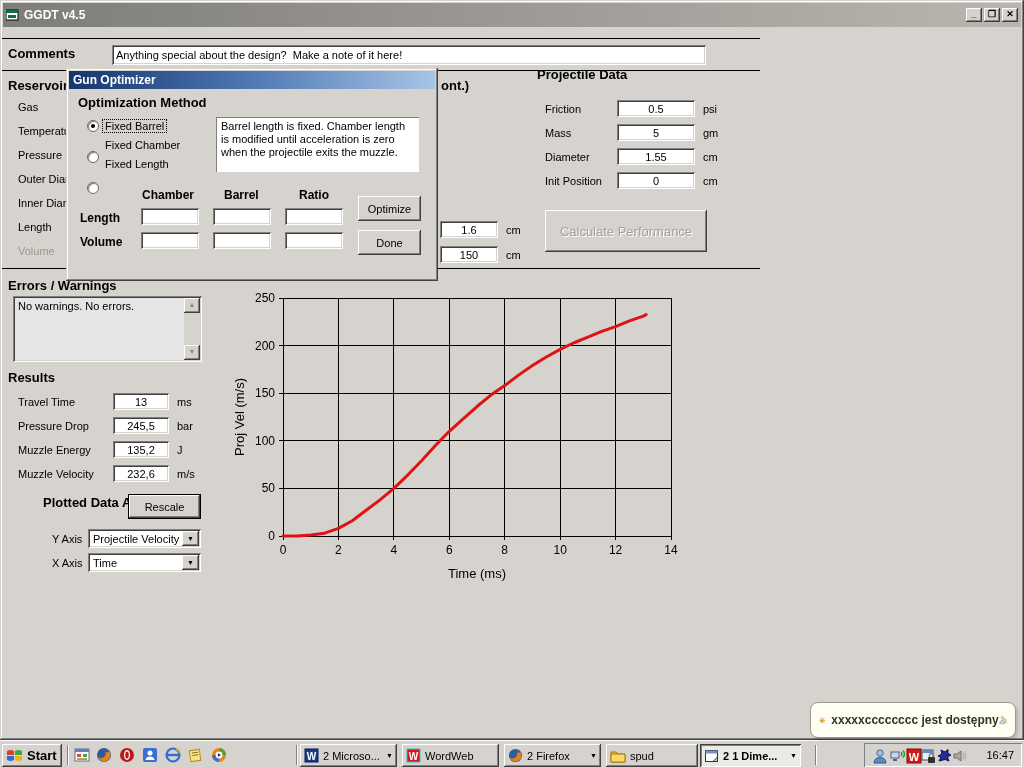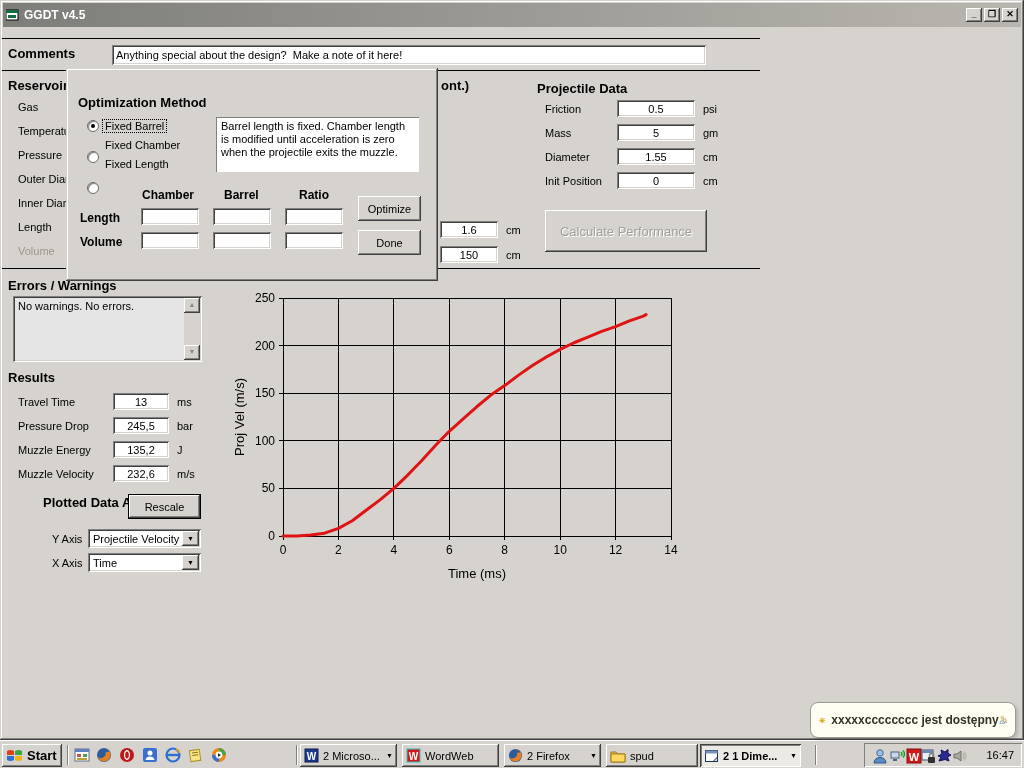--- a/index.html
+++ b/index.html
@@ -124,21 +124,21 @@
   <div class="abs lbl" style="left:18px;top:197px;">Inner Diameter</div>
   <div class="abs lbl" style="left:18px;top:221px;">Length</div>
   <div class="abs lbl gray" style="left:18px;top:245px;">Volume</div>
 
   <div class="abs hdg" style="left:441px;top:78px;">ont.)</div>
   <input class="abs fld" style="left: 440px; top: 221px; width: 58px; height: 17px;" value="1.6">
   <div class="abs lbl" style="left:506px;top:224px;">cm</div>
   <input class="abs fld" style="left: 440px; top: 246px; width: 58px; height: 17px;" value="150">
   <div class="abs lbl" style="left:506px;top:249px;">cm</div>
 
-  <div class="abs hdg" style="left:537px;top:81px;">Projectile Data</div>
+  <div class="abs hdg" style="left:537px;top:67px;">Projectile Data</div>
   <div class="abs lbl" style="left:545px;top:103px;">Friction</div>
   <input class="abs fld" style="left: 617px; top: 100px; width: 78px; height: 17px;" value="0.5">
   <div class="abs lbl" style="left:703px;top:103px;">psi</div>
 
   <div class="abs lbl" style="left:545px;top:127px;">Mass</div>
   <input class="abs fld" style="left: 617px; top: 124px; width: 78px; height: 17px;" value="5">
   <div class="abs lbl" style="left:703px;top:127px;">gm</div>
 
   <div class="abs lbl" style="left:545px;top:151px;">Diameter</div>
   <input class="abs fld" style="left: 617px; top: 148px; width: 78px; height: 17px;" value="1.55">
@@ -236,20 +236,23 @@
       <text x="55" y="64.6" text-anchor="end" font-size="12">200</text>
       <line x1="59" y1="13" x2="63" y2="13" stroke="#000" shape-rendering="crispEdges"></line>
       <text x="55" y="17" text-anchor="end" font-size="12">250</text>
       <text x="257" y="293" text-anchor="middle" font-size="13">Time (ms)</text>
       <text x="0" y="0" text-anchor="middle" font-size="13" transform="translate(24 132) rotate(-90)">Proj Vel (m/s)</text>
       <polyline points="63,251 76.85714285714286,251 90.71428571428571,250.048 104.57142857142857,248.144 118.42857142857142,243.384 132.28571428571428,235.768 146.14285714285714,225.296 160,214.824 173.85714285714283,203.4 187.71428571428572,190.072 201.57142857142858,175.792 215.42857142857142,160.56 229.28571428571428,146.28 243.14285714285714,133.904 257,121.52799999999999 270.8571428571429,110.10400000000001 284.71428571428567,100.584 298.57142857142856,90.112 312.42857142857144,80.59200000000001 326.2857142857143,72.024 340.14285714285717,64.40799999999999 354,57.744 367.85714285714283,52.03200000000001 381.7142857142857,46.31999999999999 395.57142857142856,41.56 409.42857142857144,35.847999999999985 423.2857142857143,31.087999999999994 426.0571428571429,29.56479999999999" fill="none" stroke="#de1414" stroke-width="3" stroke-linejoin="round" stroke-linecap="round"></polyline>
     </svg>
 </div>
 
 <div id="optimizer" class="abs">
+  <div id="optimizer-titlebar" class="abs">
+    <span>Gun Optimizer</span>
+  </div>
   <div class="abs hdg" style="left:12px;top:27px;">Optimization Method</div>
 
   <div class="abs radio checked" style="left:21px;top:52px;"></div>
   <div class="abs lbl focus-dotted" style="left:37px;top:52px;padding:0 2px;">Fixed Barrel</div>
   <div class="abs radio" style="left:21px;top:71px;"></div>
   <div class="abs lbl" style="left:39px;top:71px;">Fixed Chamber</div>
   <div class="abs radio" style="left:21px;top:90px;"></div>
   <div class="abs lbl" style="left:39px;top:90px;">Fixed Length</div>
 
   <div class="abs sunken-thin" style="left:150px;top:49px;width:203px;height:55px;padding:3px 5px;line-height:13px;">Barrel length is fixed.  Chamber length is modified until acceleration is zero when the projectile exits the muzzle.</div>

